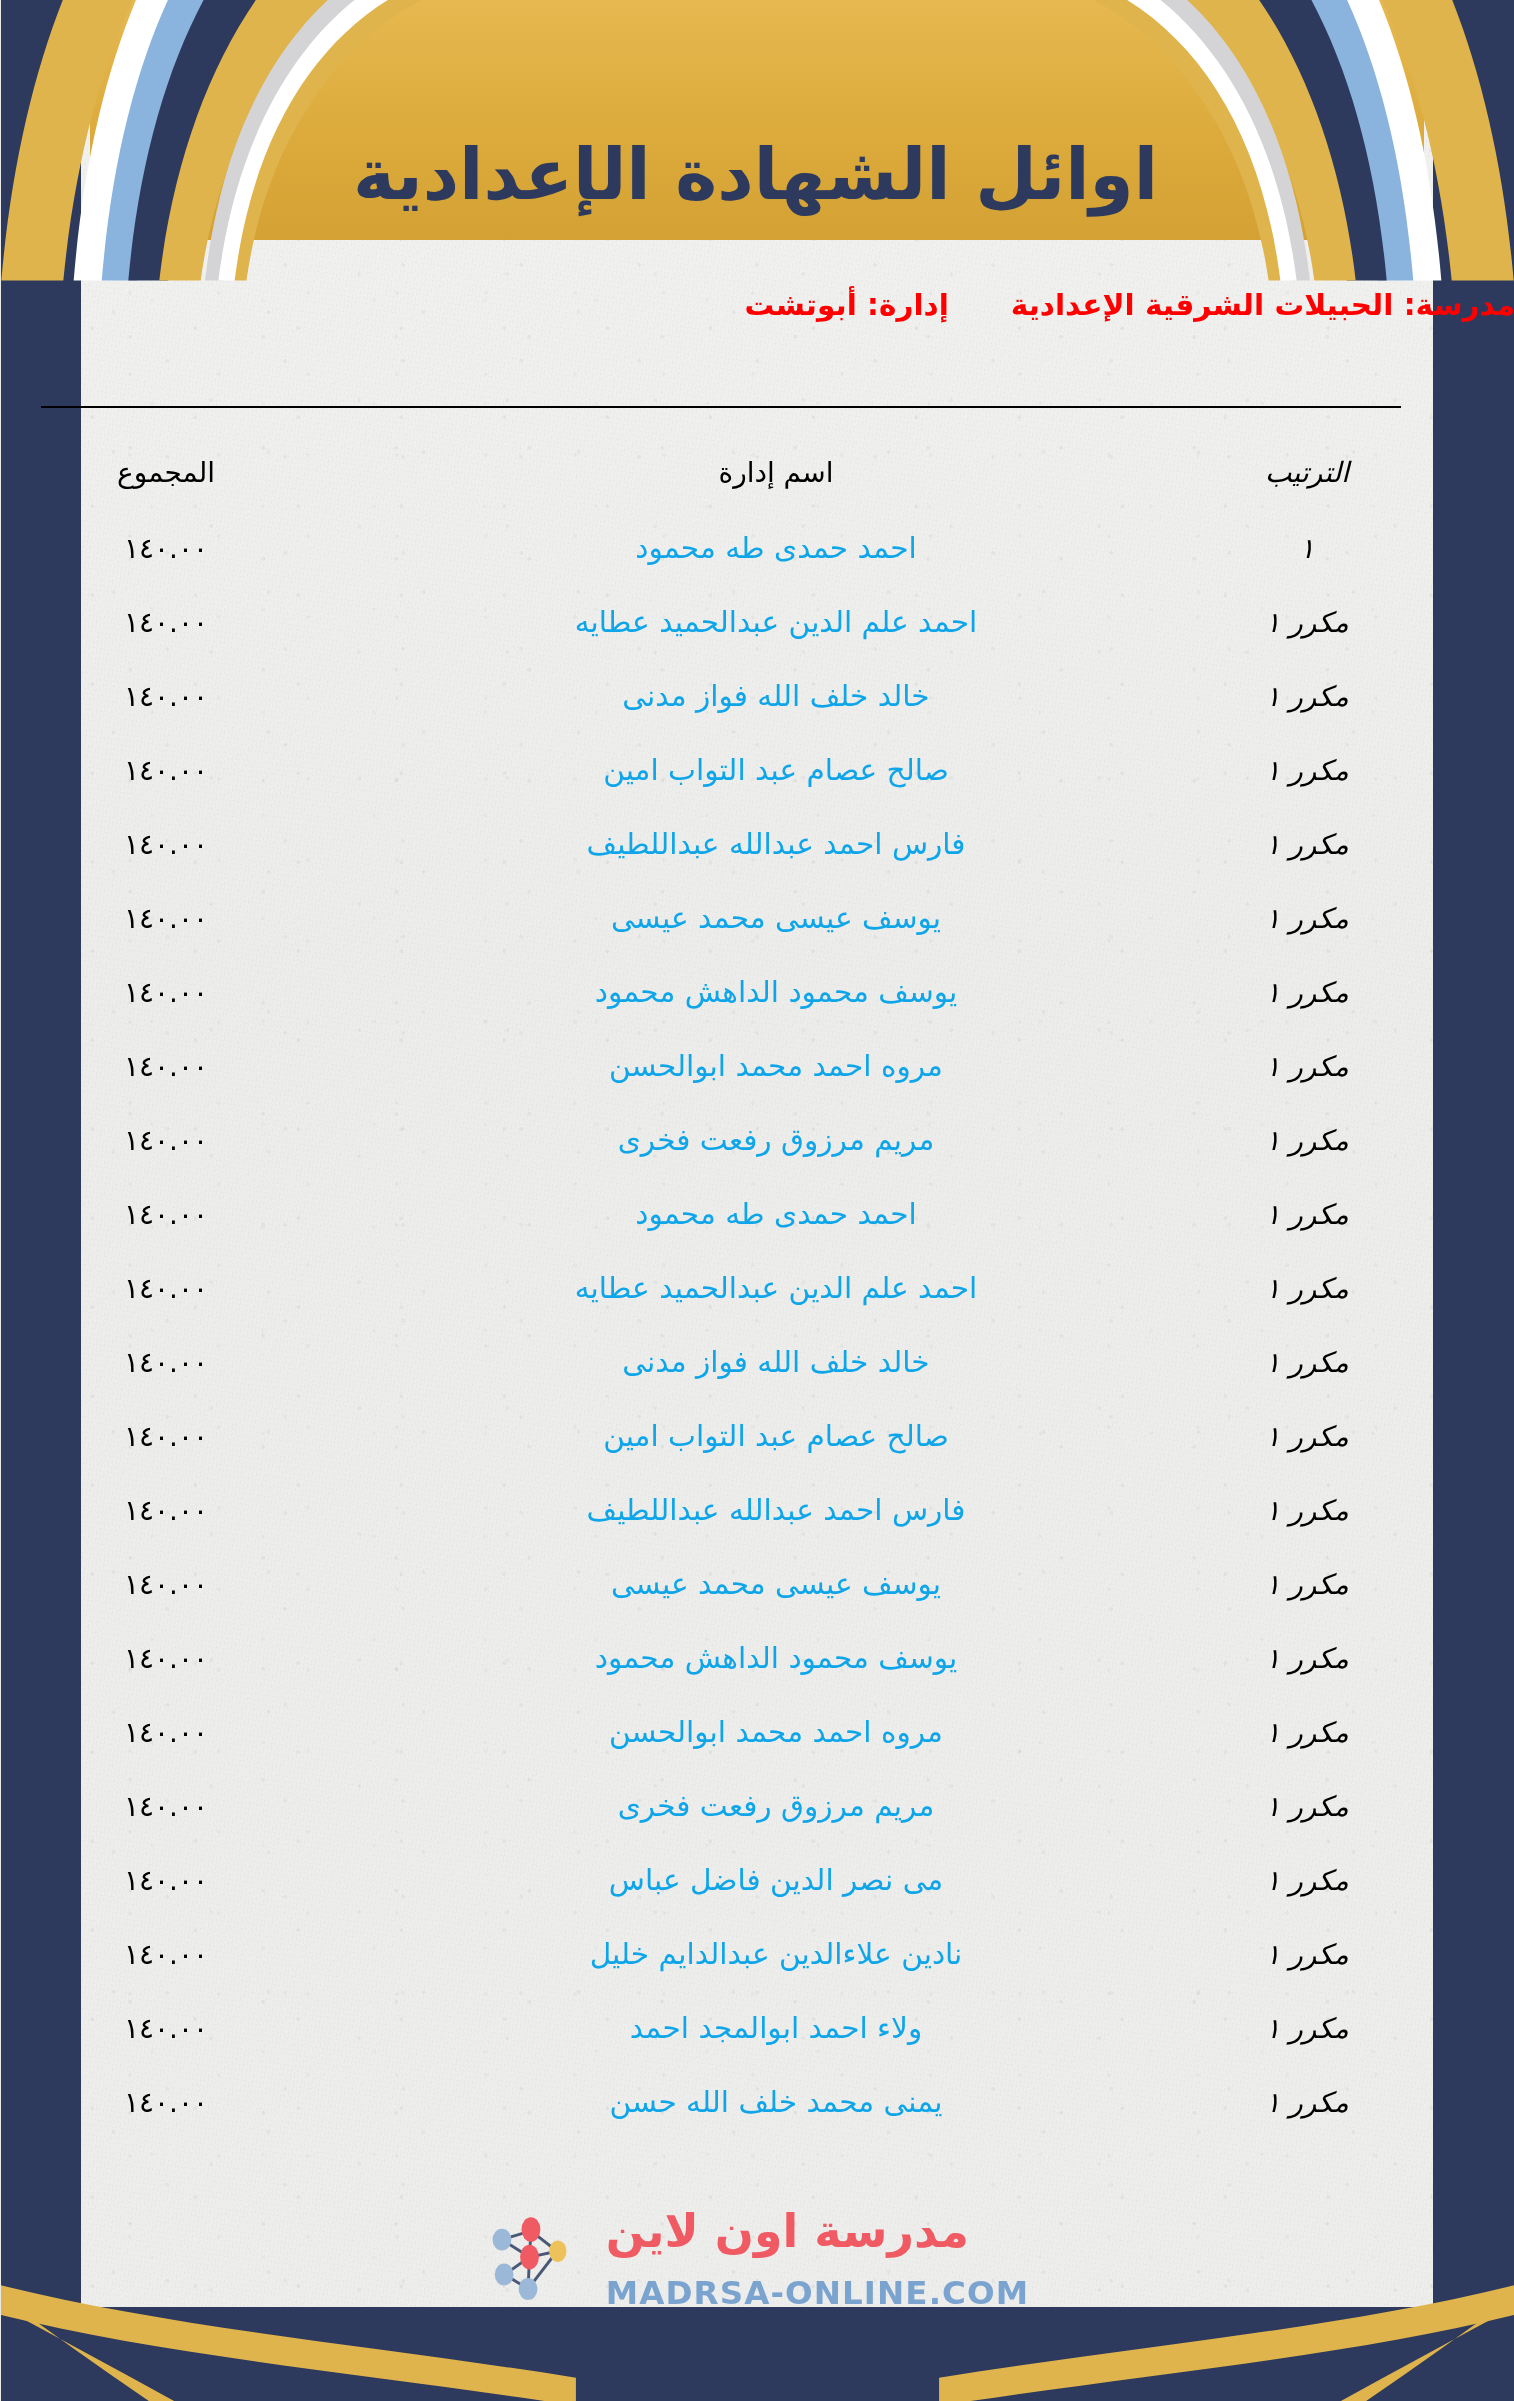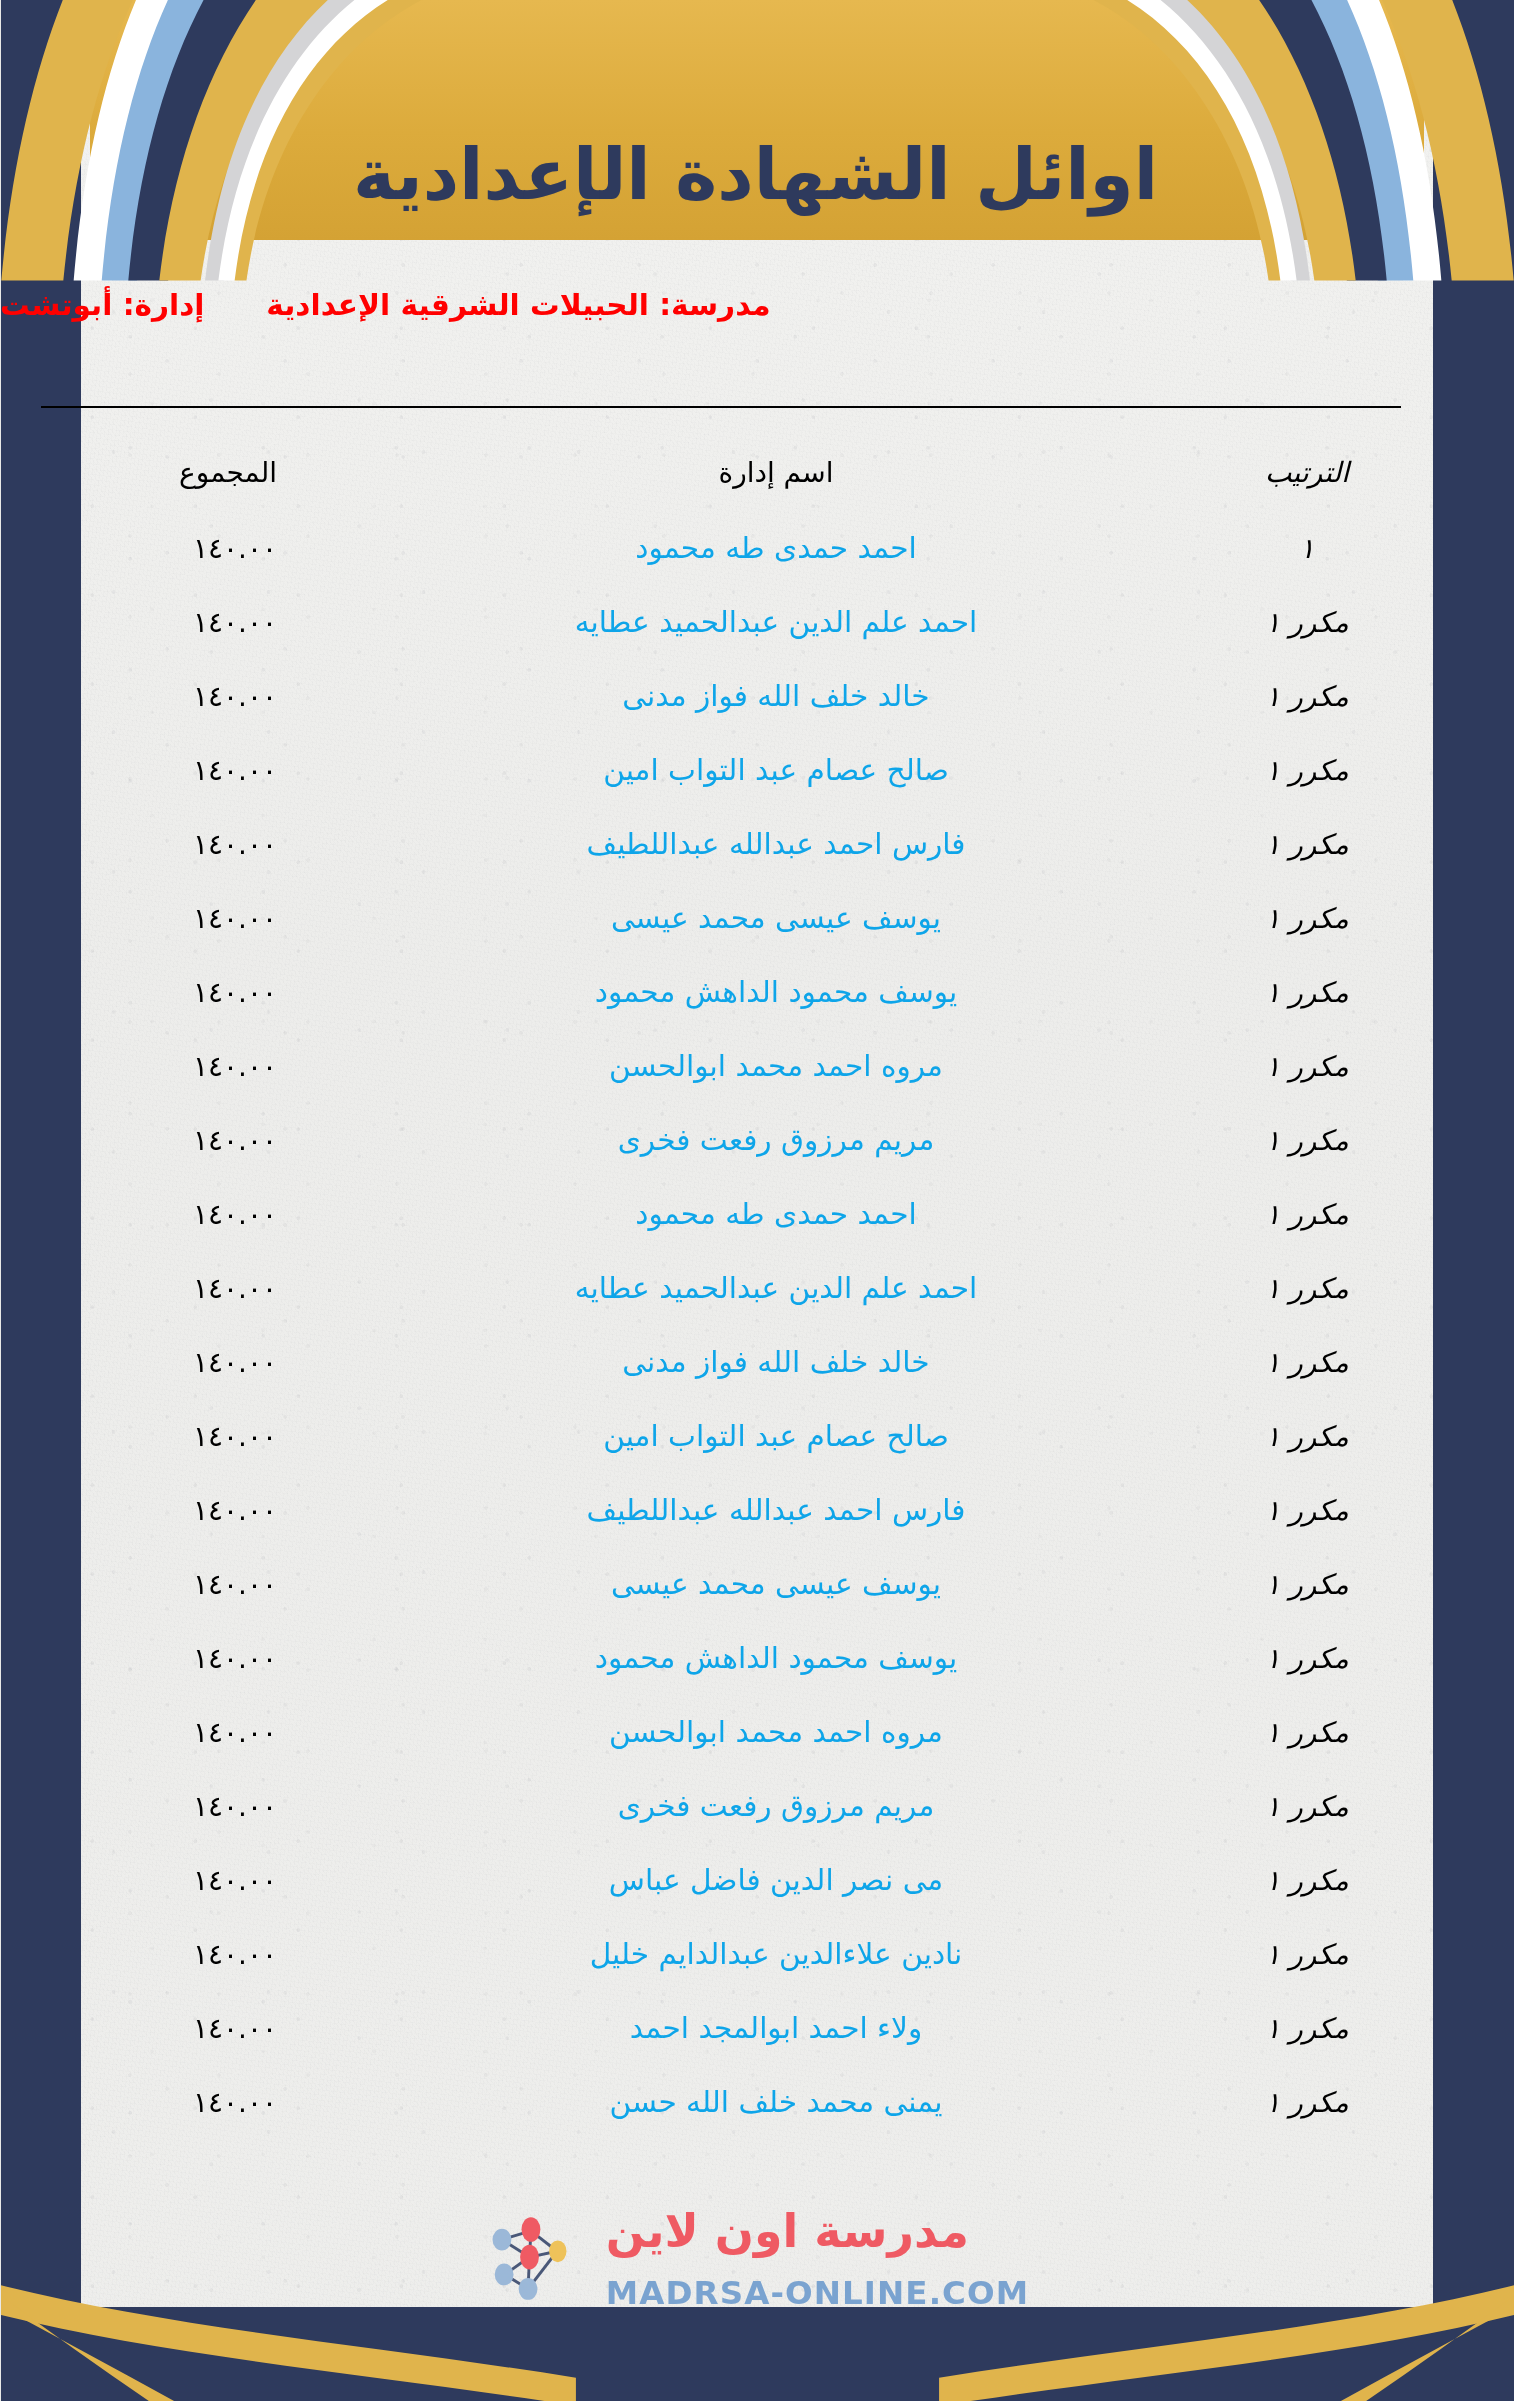--- a/index.html
+++ b/index.html
@@ -53,21 +53,21 @@
   }
 
   
   .title{
     position:absolute;left:0;right:4px;top:133px;text-align:center;
     color:#2e3a5d;font-size:71px;font-weight:bold;letter-spacing:0.7px;
     font-family:"DejaVu Sans","Liberation Sans",sans-serif;
     text-shadow:0 0 0.7px rgba(46,58,93,.25);
   }
   .subtitle{
-    position:absolute;left:0;right:0;top:288px;text-align:left;
+    position:absolute;left:0;right:0;top:288px;text-align:right;
     color:#ff0000;font-size:29.6px;font-weight:bold;
     font-family:"DejaVu Sans","Liberation Sans",sans-serif;
     white-space:pre;
   }
   .rule{
     position:absolute;left:41px;top:406px;width:1360px;height:2.2px;background:#000;
   }
 
   
   .table{position:absolute;left:0;top:433px;width:1515px;}
@@ -77,21 +77,21 @@
   }
   .c-rank{
     position:absolute;right:112px;width:192px;text-align:center;
     font-size:28px;color:#000;font-style:italic;
   }
   .c-name{
     position:absolute;right:414px;width:650px;text-align:center;
     font-size:29.6px;color:#0ea5e9;white-space:nowrap;
   }
   .c-total{
-    position:absolute;left:55px;width:222px;text-align:right;
+    position:absolute;left:55px;width:222px;text-align:center;
     font-size:28px;color:#000;
   }
   .hdr .c-rank,.hdr .c-name,.hdr .c-total{font-size:28px;font-weight:normal;color:#000;}
   .hdr{height:78px;}
 
   
   .logo{
     position:absolute;left:0;right:0;bottom:92px;
     display:flex;align-items:center;justify-content:center;gap:33px;
     direction:rtl;

